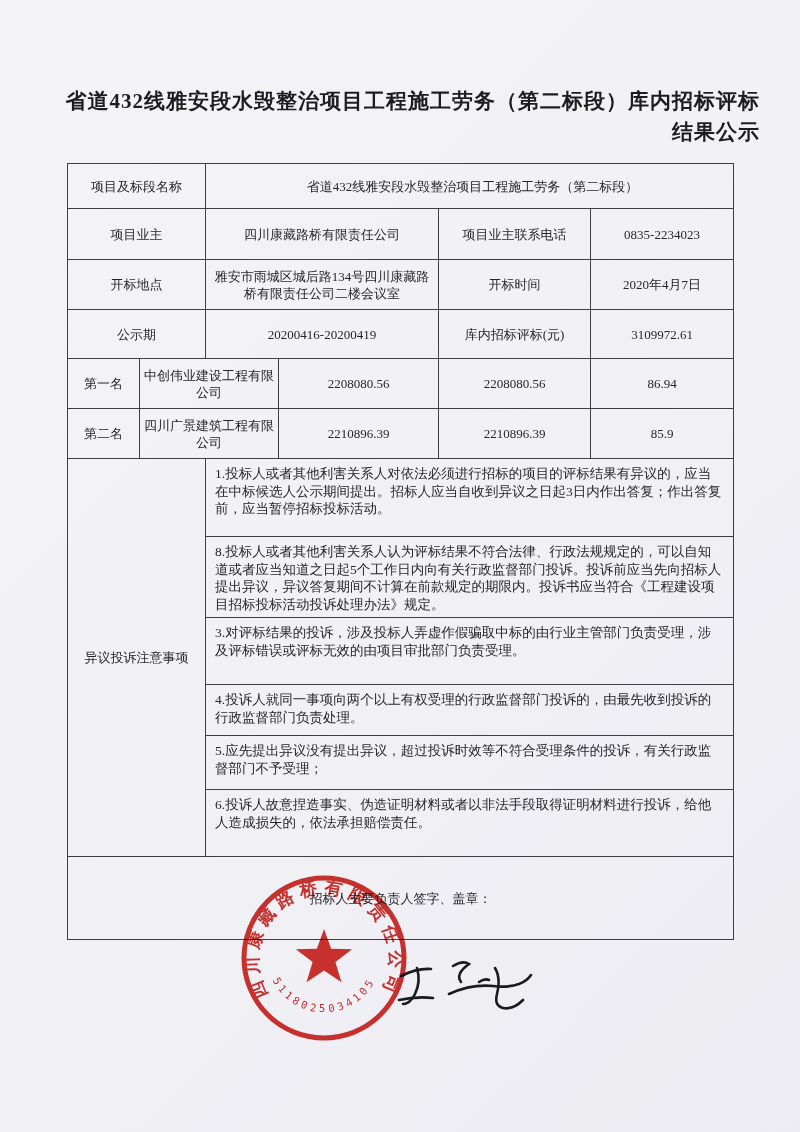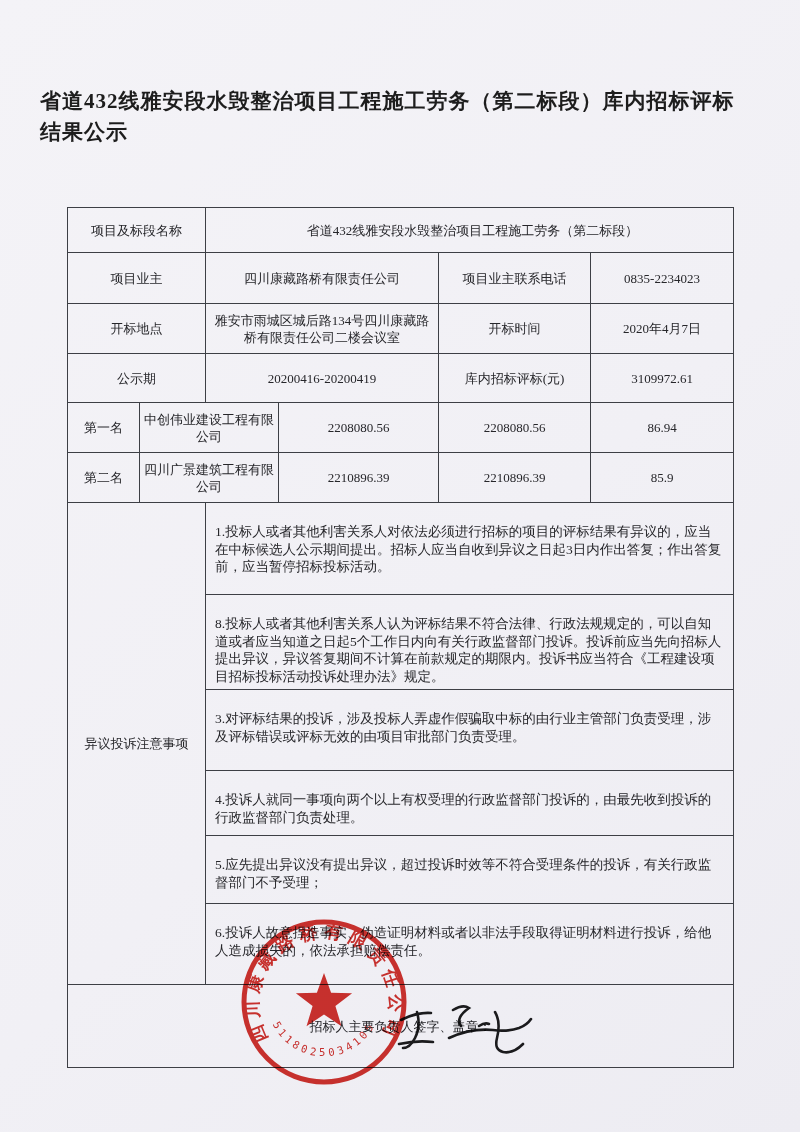--- a/index.html
+++ b/index.html
@@ -10,43 +10,43 @@
     color:#262626;
     position:relative;
     overflow:hidden;
   }
   .page{
     position:absolute;left:0;top:0;width:800px;height:1132px;
     background:linear-gradient(135deg,#f4f3f7 0%,#f1f0f5 55%,#edecf2 100%);
   }
   .title{
     position:absolute;left:40px;top:86px;width:720px;
-    text-align:left;font-weight:bold;font-size:21px;line-height:31px;
+    text-align:right;font-weight:bold;font-size:21px;line-height:31px;
     letter-spacing:1px;color:#1d1d1d;
   }
   .doc-table{
-    position:absolute;left:67px;top:163px;width:666px;margin-top:44px;
+    position:absolute;left:67px;top:163px;width:666px;
   }
   table.t{
     border-collapse:collapse;width:666px;table-layout:fixed;
   }
   table.t + table.t{margin-top:-1px;}
   table.t td{
     border:1px solid #3d3f45;
     font-size:13px;line-height:17px;
     text-align:center;vertical-align:middle;
     padding:2px 4px;
     overflow:hidden;
     color:#26262a;
   }
   td.lbl{font-size:13px;}
   td.left{text-align:left;}
   table.obj td.item{
     text-align:left;vertical-align:top;
-    padding:20px 9px 3px 9px;
+    padding:6px 9px 3px 9px;
     font-size:13.5px;line-height:17.5px;
   }
   td.objlabel{font-size:13.5px;}
   td.sigcell{text-align:left;padding-left:10px;font-size:13.5px;}
   .stamp{
     position:absolute;left:172px;top:710px;width:170px;height:170px;
     mix-blend-mode:multiply;opacity:.92;
     pointer-events:none;
   }
   .autograph{

